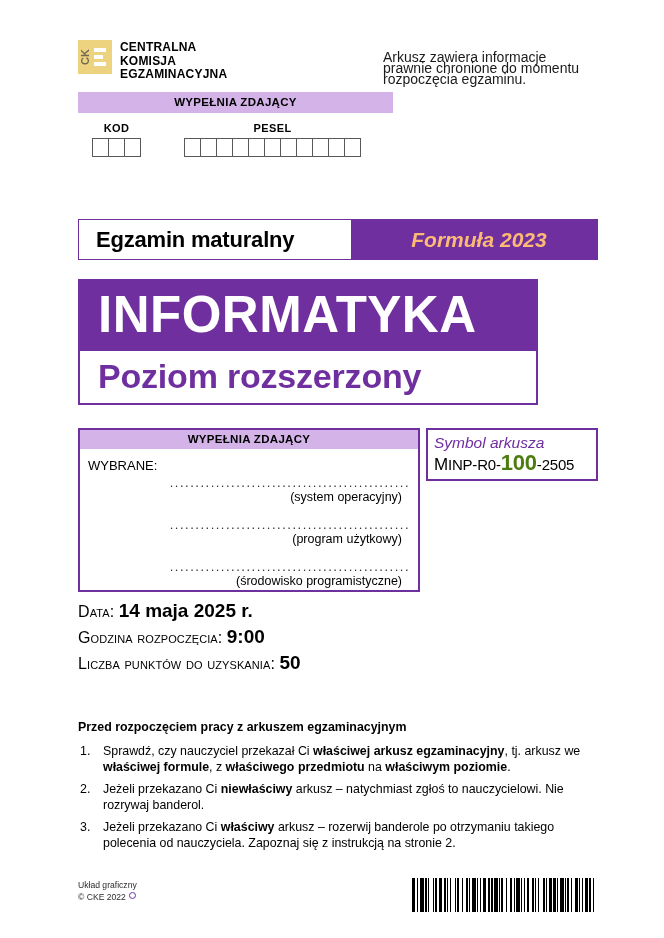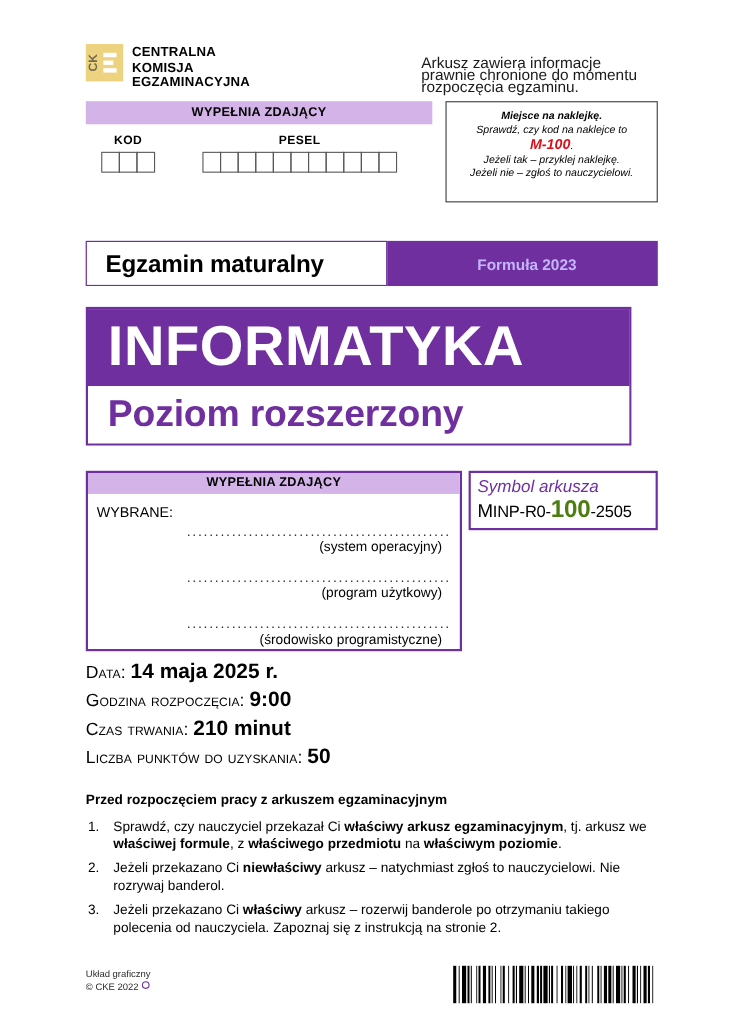--- a/index.html
+++ b/index.html
@@ -188,33 +188,34 @@
     padding-left: 17px;
     font-size: 22px;
     font-weight: bold;
     letter-spacing: -0.2px;
   }
   .titlebar .right {
     flex: 1;
     display: flex;
     align-items: center;
     justify-content: center;
-    color: #c4b5fd;
-    font-size: 14px;
-    font-weight: bold;
+    color: #fdba74;
+    font-size: 21px;
+    font-weight: bold;
+    font-style: italic;
     letter-spacing: 0px;
     padding-left: 8px;
   }
 
   
   .subject {
     position: absolute;
     left: 78px;
     top: 279px;
-    width: 496px;
+    width: 460px;
     border: 2px solid #6f2f9f;
     box-sizing: border-box;
   }
   .subject .name {
     background: #6f2f9f;
     color: #ffffff;
     font-size: 51px;
     font-weight: bold;
     letter-spacing: 0.5px;
     padding: 6px 0 8px 18px;
@@ -456,27 +457,20 @@
               <span></span>
               <span></span>
               <span></span>
               <span></span>
               <span></span>
             </div>
         </div>
       </div>
     </div>
 
-    <div class="stickerbox">
-      <div class="b">Miejsce na naklejkę.</div>
-      <div>Sprawdź, czy kod na naklejce to</div>
-      <div><span class="m100">M-100</span><span>.</span></div>
-      <div>Jeżeli tak – przyklej naklejkę.</div>
-      <div>Jeżeli nie – zgłoś to nauczycielowi.</div>
-    </div>
   </div>
 
   <div class="titlebar">
     <div class="left">Egzamin maturalny</div>
     <div class="right">Formuła 2023</div>
   </div>
 
   <div class="subject">
     <div class="name">INFORMATYKA</div>
     <div class="level">Poziom rozszerzony</div>
@@ -509,33 +503,29 @@
   <div class="meta">
     <div class="row">
       <span class="lbl">Data:</span>
       <span class="val">14 maja 2025 r.</span>
     </div>
     <div class="row">
       <span class="lbl">Godzina rozpoczęcia:</span>
       <span class="val">9:00</span>
     </div>
     <div class="row">
-      <span class="lbl">Czas trwania:</span>
-      <span class="val">210 minut</span>
-    </div>
-    <div class="row">
       <span class="lbl">Liczba punktów do uzyskania:</span>
       <span class="val">50</span>
     </div>
   </div>
 
   <div class="instr">
     <div class="head">Przed rozpoczęciem pracy z arkuszem egzaminacyjnym</div>
     <ol id="instr-list">
-        <li><span class="n">1.</span><span>Sprawdź, czy nauczyciel przekazał Ci <b>właściwy arkusz egzaminacyjnym</b>, tj. arkusz we <b>właściwej formule</b>, z <b>właściwego przedmiotu</b> na <b>właściwym poziomie</b>.</span></li>
+        <li><span class="n">1.</span><span>Sprawdź, czy nauczyciel przekazał Ci <b>właściwej arkusz egzaminacyjny</b>, tj. arkusz we <b>właściwej formule</b>, z <b>właściwego przedmiotu</b> na <b>właściwym poziomie</b>.</span></li>
         <li><span class="n">2.</span><span>Jeżeli przekazano Ci <b>niewłaściwy</b> arkusz – natychmiast zgłoś to nauczycielowi. Nie rozrywaj banderol.</span></li>
         <li><span class="n">3.</span><span>Jeżeli przekazano Ci <b>właściwy</b> arkusz – rozerwij banderole po otrzymaniu takiego polecenia od nauczyciela. Zapoznaj się z instrukcją na stronie 2.</span></li>
       </ol>
   </div>
 
   <div class="footer">
     <div class="credit">
       <div>Układ graficzny</div>
       <div><span>© CKE 2022</span><span class="dot"></span></div>
     </div>

